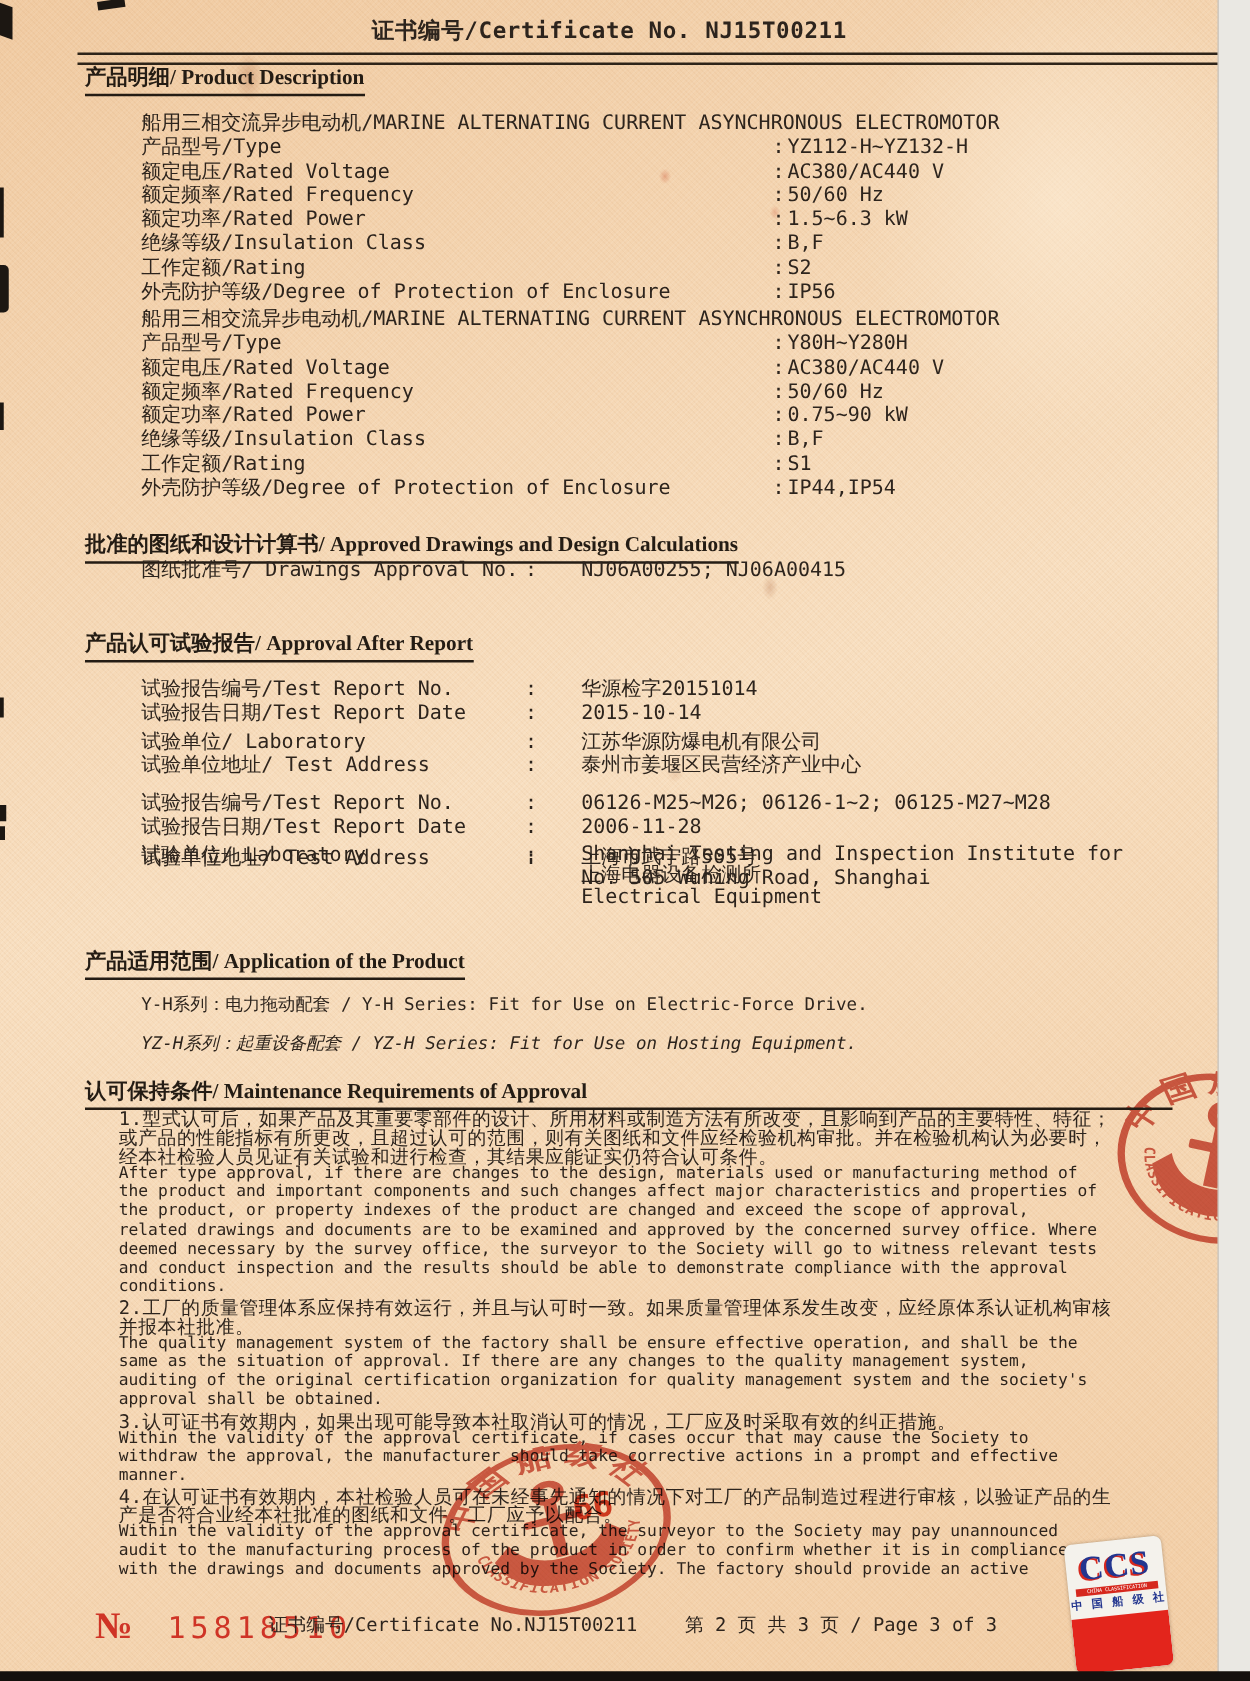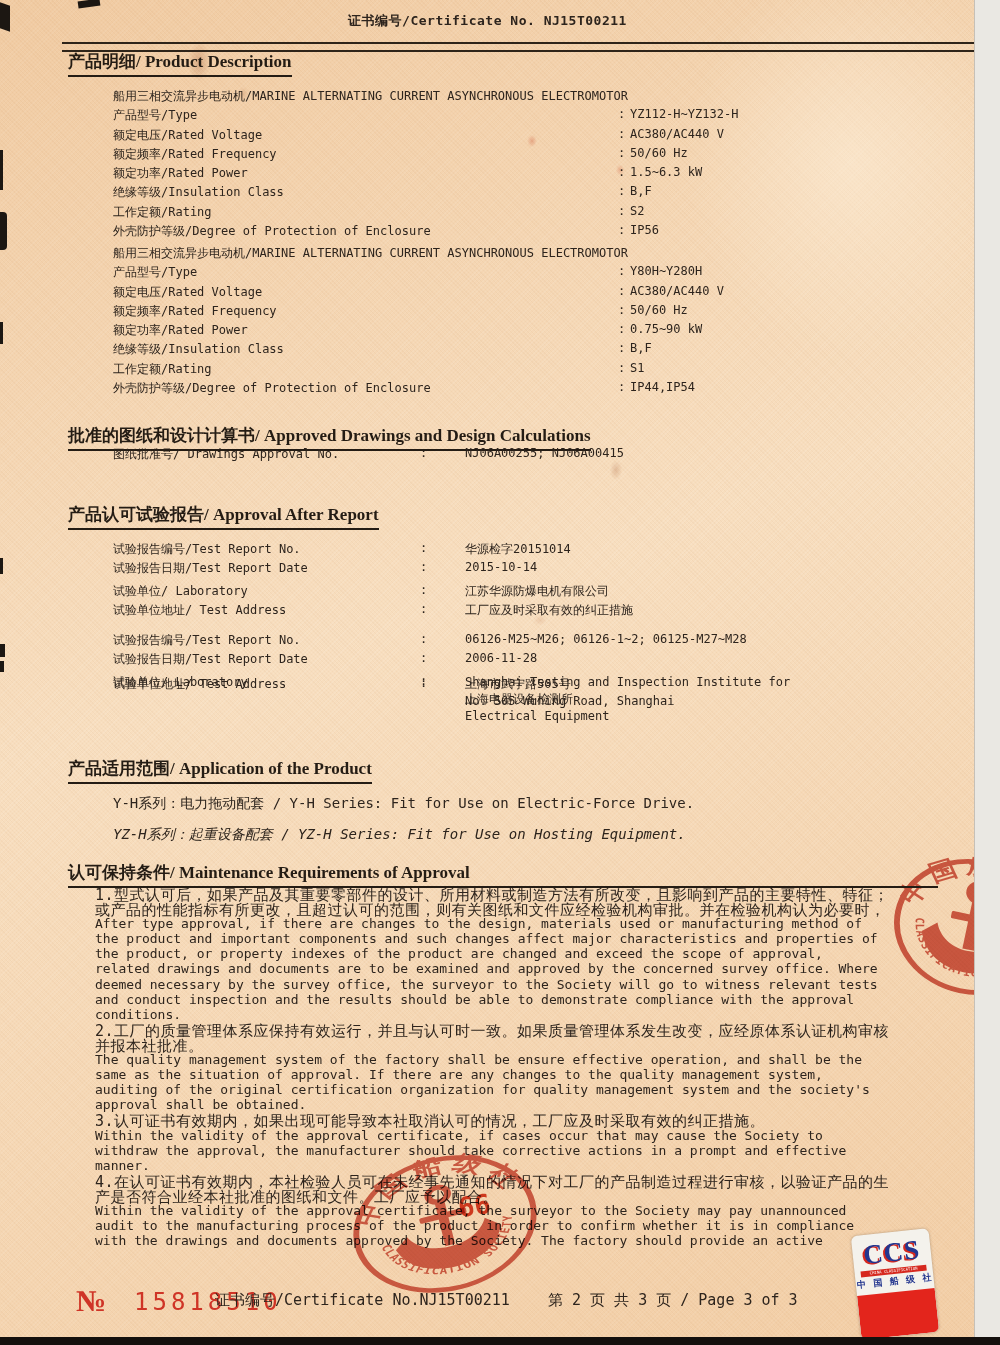--- a/index.html
+++ b/index.html
@@ -15,27 +15,27 @@
       radial-gradient(ellipse 6px 8px at 620px 170px, rgba(196,62,30,.25), transparent 70%),
       radial-gradient(ellipse 9px 14px at 616px 470px, rgba(160,85,45,.25), transparent 70%),
       radial-gradient(ellipse 10px 8px at 540px 620px, rgba(170,90,50,.15), transparent 70%),
       radial-gradient(ellipse 220px 260px at 85% 12%, rgba(255,242,222,.5), transparent 75%),
       linear-gradient(160deg, rgba(232,178,124,.35), rgba(255,238,214,.28) 45%, rgba(238,190,140,.40)),
       repeating-linear-gradient(135deg, rgba(255,255,255,.13) 0 1px, rgba(0,0,0,0) 1px 3px),
       repeating-linear-gradient(45deg, rgba(185,130,80,.09) 0 1px, rgba(0,0,0,0) 1px 3px);
   }
   .abs{position:absolute;}
   
-  .doc-title{left:0;top:12px;width:975px;text-align:center;font-size:13px;font-weight:bold;letter-spacing:.5px;z-index:2;}
+  .doc-title{left:0;top:12px;width:975px;text-align:center;font-size:18px;font-weight:bold;letter-spacing:.5px;z-index:2;}
   .rule{left:62px;top:42px;width:923px;height:6px;border-top:2px solid #2e2419;border-bottom:2px solid #2e2419;z-index:2;}
   
   .sec-title{font-family:"Liberation Serif","DejaVu Serif",serif;font-size:17px;font-weight:bold;color:#241c14;
     border-bottom:2px solid #241c14;padding-bottom:2px;z-index:2;white-space:nowrap;}
   
-  .block{z-index:2;font-size:12px;}
+  .block{z-index:2;font-size:16px;}
   .spec-head{height:19.3px;white-space:nowrap;}
   .spec-row{position:relative;height:19.3px;white-space:nowrap;}
   .spec-row .lbl{position:absolute;left:0;}
   .pb .spec-row .colon{position:absolute;left:505px;}
   .pb .spec-row .val{position:absolute;left:517px;}
   .rb .spec-row .colon{position:absolute;left:307px;}
   .rb .spec-row .val{position:absolute;left:352px;}
   .rb .spec-row.multi{height:auto;}
   .rb .spec-row.multi .val div{line-height:17px;}
   .gap{height:11px;}
@@ -180,21 +180,21 @@
       </div>
     <div class="gap" style="height:3px;"></div>
     <div class="spec-row">
         <span class="lbl">试验单位/ Laboratory</span>
         <span class="colon">:</span>
         <span class="val">江苏华源防爆电机有限公司</span>
       </div>
     <div class="spec-row">
         <span class="lbl">试验单位地址/ Test Address</span>
         <span class="colon">:</span>
-        <span class="val">工厂应及时采取有效的纠正措施</span>
+        <span class="val">泰州市姜堰区民营经济产业中心</span>
       </div>
   </div>
 
   <div class="abs block rb" style="left:113px;top:632px;">
     <div class="spec-row">
         <span class="lbl">试验报告编号/Test Report No.</span>
         <span class="colon">:</span>
         <span class="val">06126-M25~M26; 06126-1~2; 06125-M27~M28</span>
       </div>
     <div class="spec-row">
@@ -224,20 +224,21 @@
   </div>
 
   <div class="abs sec-title" style="left:68px;top:757px;">产品适用范围/ Application of the Product</div>
   <div class="abs block" style="left:113px;top:795px;font-size:14px;">Y-H系列：电力拖动配套 / Y-H Series: Fit for Use on Electric-Force Drive.</div>
   <div class="abs block" style="left:113px;top:826px;font-size:14px;font-style:italic;">YZ-H系列：起重设备配套 / YZ-H Series: Fit for Use on Hosting Equipment.</div>
 
   <div class="abs sec-title" style="left:68px;top:861px;width:870px;">认可保持条件/ Maintenance Requirements of Approval</div>
   <div class="abs m-block">
     <div class="m-line cn">1.型式认可后，如果产品及其重要零部件的设计、所用材料或制造方法有所改变，且影响到产品的主要特性、特征；</div>
     <div class="m-line cn">或产品的性能指标有所更改，且超过认可的范围，则有关图纸和文件应经检验机构审批。并在检验机构认为必要时，</div>
+    <div class="m-line cn">经本社检验人员见证有关试验和进行检查，其结果应能证实仍符合认可条件。</div>
     <div class="m-line">After type approval, if there are changes to the design, materials used or manufacturing method of</div>
     <div class="m-line">the product and important components and such changes affect major characteristics and properties of</div>
     <div class="m-line">the product, or property indexes of the product are changed and exceed the scope of approval,</div>
     <div class="m-line">related drawings and documents are to be examined and approved by the concerned survey office. Where</div>
     <div class="m-line">deemed necessary by the survey office, the surveyor to the Society will go to witness relevant tests</div>
     <div class="m-line">and conduct inspection and the results should be able to demonstrate compliance with the approval</div>
     <div class="m-line">conditions.</div>
     <div class="m-line cn">2.工厂的质量管理体系应保持有效运行，并且与认可时一致。如果质量管理体系发生改变，应经原体系认证机构审核</div>
     <div class="m-line cn">并报本社批准。</div>
     <div class="m-line">The quality management system of the factory shall be ensure effective operation, and shall be the</div>

